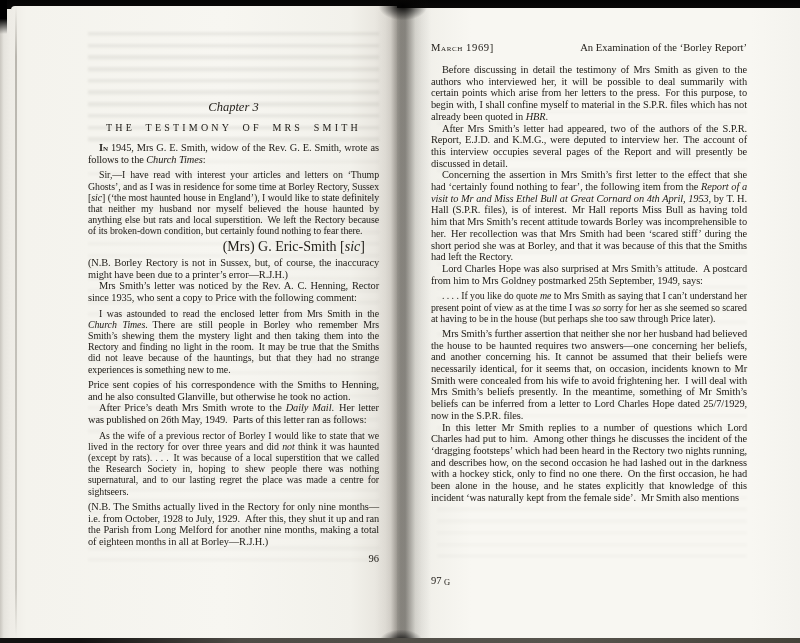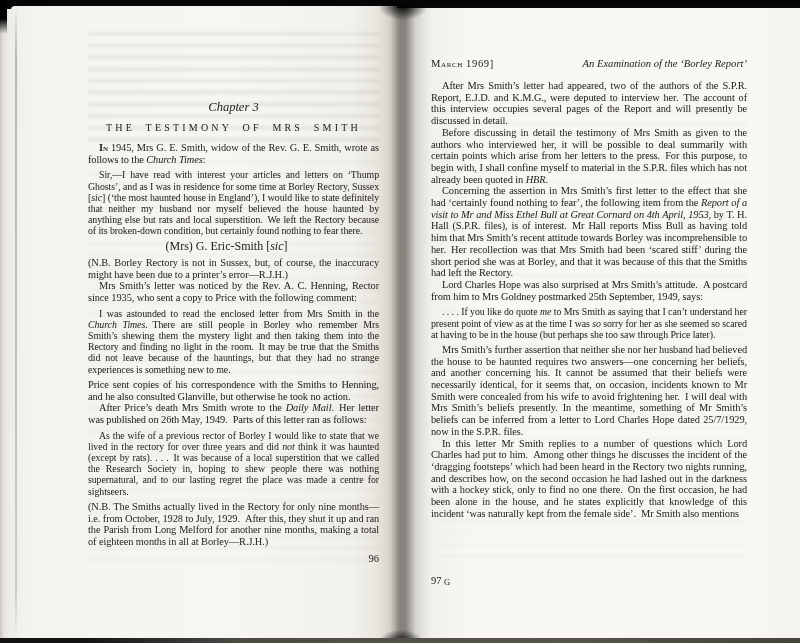--- a/index.html
+++ b/index.html
@@ -35,26 +35,26 @@
 
   .inner-left{position:absolute;left:77px;top:0;width:291px;}
   .inner-right{position:absolute;left:34px;top:34px;width:316px;}
 
   .chapter-label{margin:95px 0 0 0;text-align:center;font-style:italic;font-size:12.5px;line-height:13px;}
   .chapter-title{margin:7px 0 0 0;text-align:center;font-size:10px;line-height:14px;font-weight:normal;
     letter-spacing:3.2px;word-spacing:5px;}
   .running-head{display:flex;justify-content:space-between;align-items:baseline;font-size:10.6px;line-height:12px;margin:0 0 10px 0;}
   .sc, .smallcaps{font-variant:small-caps;font-weight:bold;}
   .running-head .hl{font-variant:small-caps;letter-spacing:.6px;}
-  .running-head .hr{font-style:italic;margin-top:16px;}
+  .running-head .hr{}
 
   .blk{margin:0;text-align:justify;hyphens:none;}
   .blk-para{font-size:10.4px;line-height:11.7px;letter-spacing:-.1px;}
   .blk-quote{font-size:9.9px;line-height:11.2px;letter-spacing:-.08px;margin:4px 0;}
-  .blk-attribution{font-size:12px;line-height:11.2px;text-align:center;padding-right:14px;margin:2px 0 5px 0;}
+  .blk-attribution{font-size:14px;line-height:11.2px;text-align:right;padding-right:14px;margin:2px 0 5px 0;}
   .indent{text-indent:11px;}
   .first-para{margin-top:7px;}
   .page-num-left{margin-top:5px;text-align:right;font-size:10.5px;line-height:12px;}
   .right-footer{position:absolute;left:34px;top:567px;width:316px;font-size:10.5px;line-height:12px;}
   .right-footer .folio{display:block;text-align:left;}
   .right-footer .sig{position:absolute;left:13px;top:1px;font-size:8.5px;}
   i{font-style:italic;}
 </style>
 </head>
 <body>
@@ -86,22 +86,22 @@
   </div>
 
   <div class="page page-right">
     <div class="bleed" style="left:40px;top:90px;width:310px;height:460px;opacity:.14;"></div>
     <div class="inner-right">
       <div class="running-head">
         <span class="hl">March 1969]</span>
         <span class="hr">An Examination of the ‘Borley Report’</span>
       </div>
       <div>
+          <p class="blk blk-para indent">Before discussing in detail the testimony of Mrs Smith as given to the authors who interviewed her, it will be possible to deal summarily with certain points which arise from her letters to the press. For this purpose, to begin with, I shall confine myself to material in the S.P.R. files which has not already been quoted in <i>HBR</i>.</p>
           <p class="blk blk-para indent">After Mrs Smith’s letter had appeared, two of the authors of the S.P.R. Report, E.J.D. and K.M.G., were deputed to interview her. The account of this interview occupies several pages of the Report and will presently be discussed in detail.</p>
-          <p class="blk blk-para indent">Before discussing in detail the testimony of Mrs Smith as given to the authors who interviewed her, it will be possible to deal summarily with certain points which arise from her letters to the press. For this purpose, to begin with, I shall confine myself to material in the S.P.R. files which has not already been quoted in <i>HBR</i>.</p>
           <p class="blk blk-para indent">Concerning the assertion in Mrs Smith’s first letter to the effect that she had ‘certainly found nothing to fear’, the following item from the <i>Report of a visit to Mr and Miss Ethel Bull at Great Cornard on 4th April, 1953</i>, by T. H. Hall (S.P.R. files), is of interest. Mr Hall reports Miss Bull as having told him that Mrs Smith’s recent attitude towards Borley was incomprehensible to her. Her recollection was that Mrs Smith had been ‘scared stiff’ during the short period she was at Borley, and that it was because of this that the Smiths had left the Rectory.</p>
           <p class="blk blk-para indent">Lord Charles Hope was also surprised at Mrs Smith’s attitude. A postcard from him to Mrs Goldney postmarked 25th September, 1949, says:</p>
           <p class="blk blk-quote indent">. . . . If you like do quote <i>me</i> to Mrs Smith as saying that I can’t understand her present point of view as at the time I was <i>so</i> sorry for her as she seemed so scared at having to be in the house (but perhaps she too saw through Price later).</p>
           <p class="blk blk-para indent">Mrs Smith’s further assertion that neither she nor her husband had believed the house to be haunted requires two answers—one concerning her beliefs, and another concerning his. It cannot be assumed that their beliefs were necessarily identical, for it seems that, on occasion, incidents known to Mr Smith were concealed from his wife to avoid frightening her. I will deal with Mrs Smith’s beliefs presently. In the meantime, something of Mr Smith’s beliefs can be inferred from a letter to Lord Charles Hope dated 25/7/1929, now in the S.P.R. files.</p>
           <p class="blk blk-para indent">In this letter Mr Smith replies to a number of questions which Lord Charles had put to him. Among other things he discusses the incident of the ‘dragging footsteps’ which had been heard in the Rectory two nights running, and describes how, on the second occasion he had lashed out in the darkness with a hockey stick, only to find no one there. On the first occasion, he had been alone in the house, and he states explicitly that knowledge of this incident ‘was naturally kept from the female side’. Mr Smith also mentions</p>
         </div>
     </div>
     <div class="right-footer">
       <span class="sig">G</span>
       <span class="folio">97</span>

